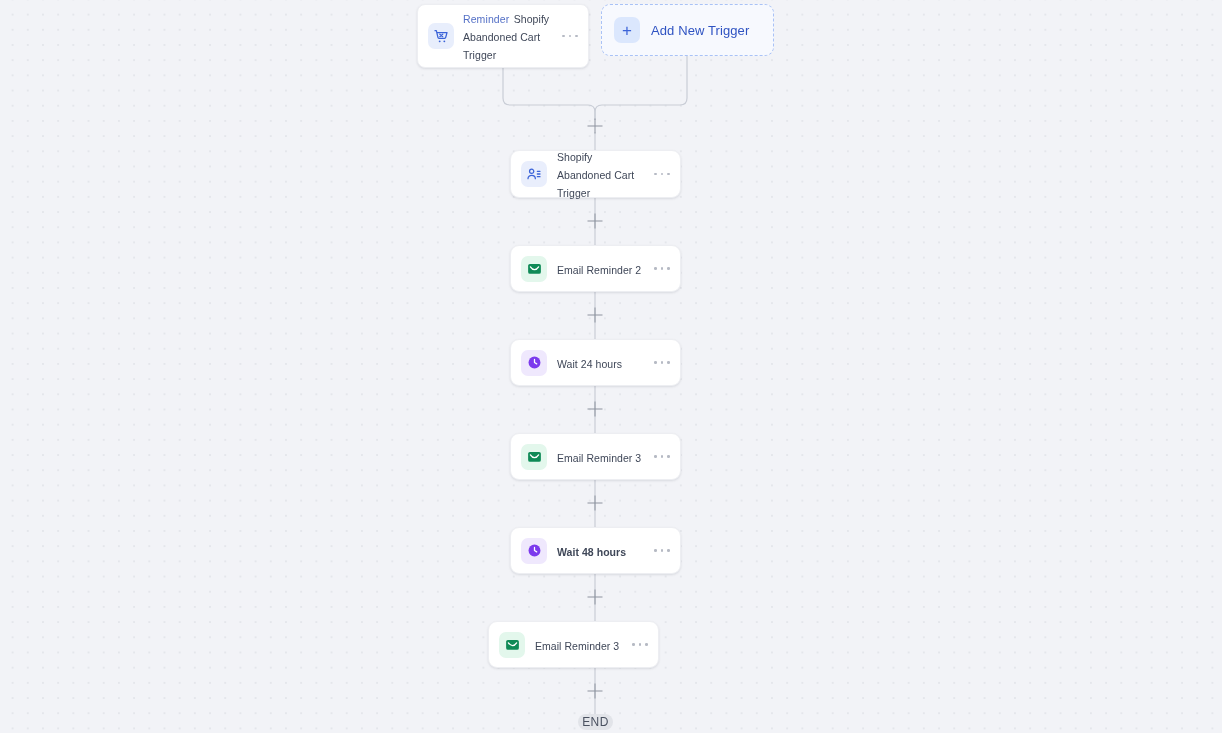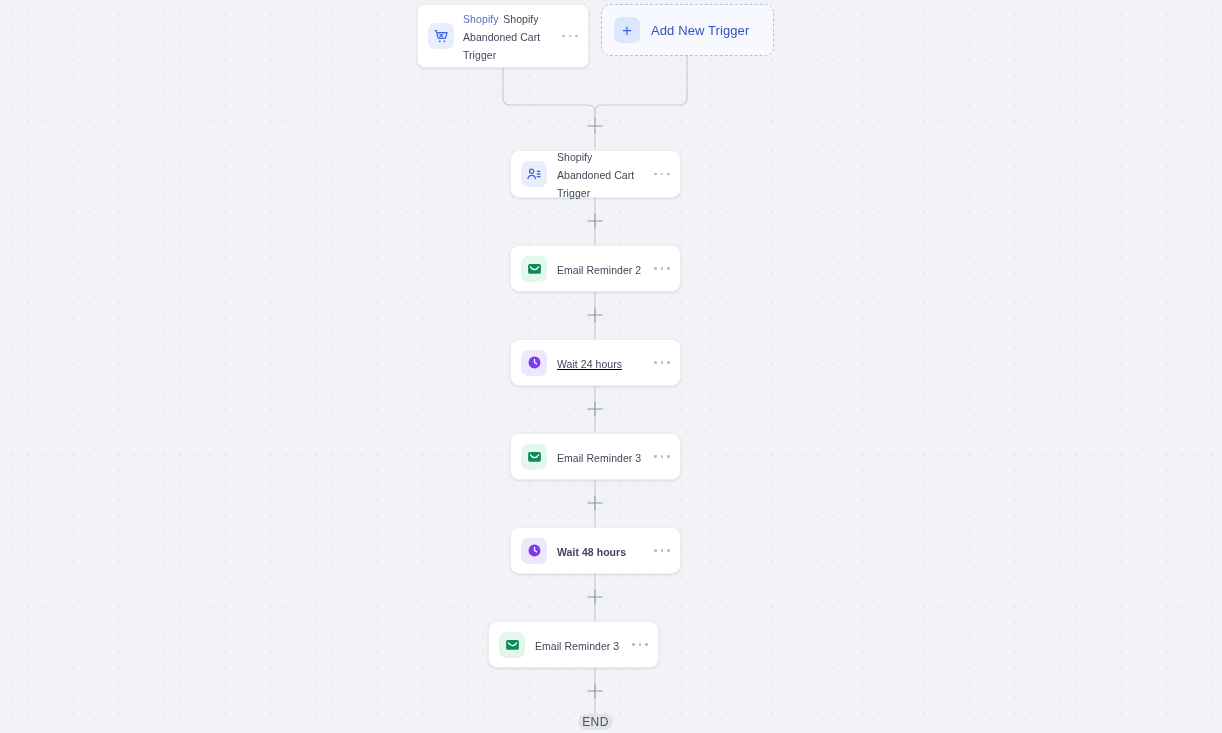--- a/index.html
+++ b/index.html
@@ -177,21 +177,21 @@
   <div class="node" id="trigger-card">
     <span class="ico cart">
       <svg width="16" height="16" viewBox="0 0 24 24" fill="none" stroke="#3b63d8" stroke-width="1.9" stroke-linecap="round" stroke-linejoin="round">
         <path d="M3 4h2l2.4 10.2a1.6 1.6 0 0 0 1.6 1.3h8.4a1.6 1.6 0 0 0 1.6-1.3L21 7H6"></path>
         <circle cx="10" cy="20" r="1.4" fill="#3b63d8" stroke="none"></circle>
         <circle cx="17" cy="20" r="1.4" fill="#3b63d8" stroke="none"></circle>
         <path d="M10.2 9.4l4.4 3.6M14.6 9.4l-4.4 3.6"></path>
       </svg>
     </span>
     <span class="body">
-      <span class="kicker">Shopify</span>
+      <span class="kicker">Reminder</span>
       <span class="title">Shopify Abandoned Cart Trigger</span>
     </span>
     <span class="kebab">
         <i></i>
         <i></i>
         <i></i>
       </span>
   </div>
 
   <div id="add-trigger">
@@ -227,21 +227,21 @@
     <span class="body">
       <span class="title">Email Reminder 2</span>
     </span>
     <span class="kebab">
         <i></i>
         <i></i>
         <i></i>
       </span>
   </div>
 
-  <div class="node" style="left:510px; top:339px; width:171px; height:47px;text-decoration:underline;">
+  <div class="node" style="left:510px; top:339px; width:171px; height:47px;">
     <span class="ico clock">
       <svg width="17" height="17" viewBox="0 0 24 24">
         <circle cx="12" cy="12" r="8.4" fill="#7c3aed"></circle>
         <path d="M12 7.6V12l3.1 1.9" fill="none" stroke="#ffffff" stroke-width="1.8" stroke-linecap="round" stroke-linejoin="round"></path>
       </svg>
     </span>
     <span class="body">
       <span class="title">Wait 24 hours</span>
     </span>
     <span class="kebab">

